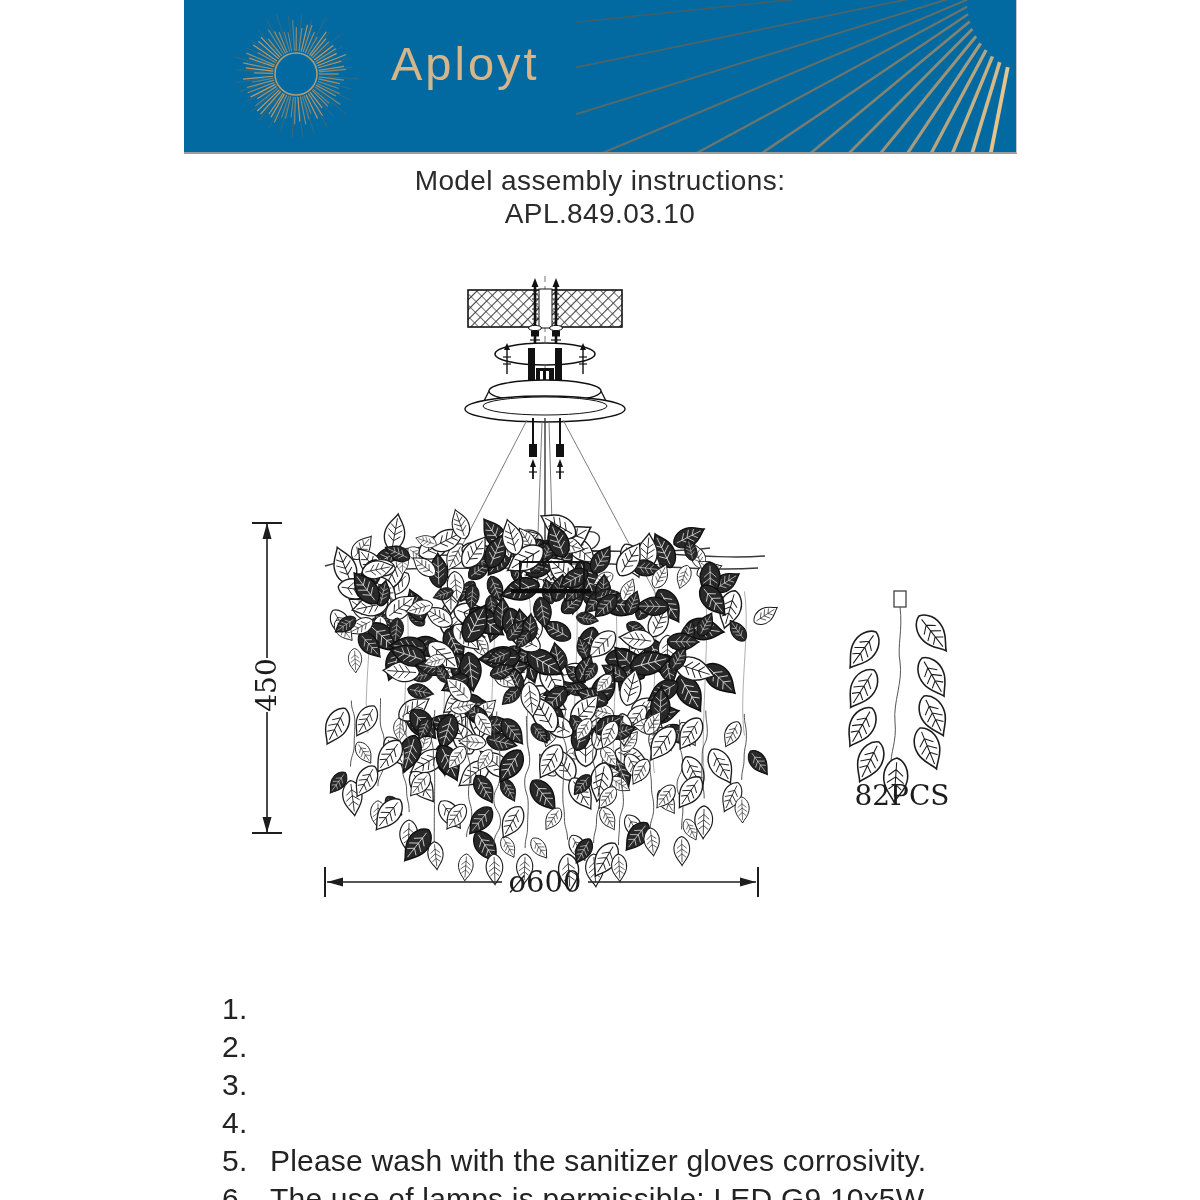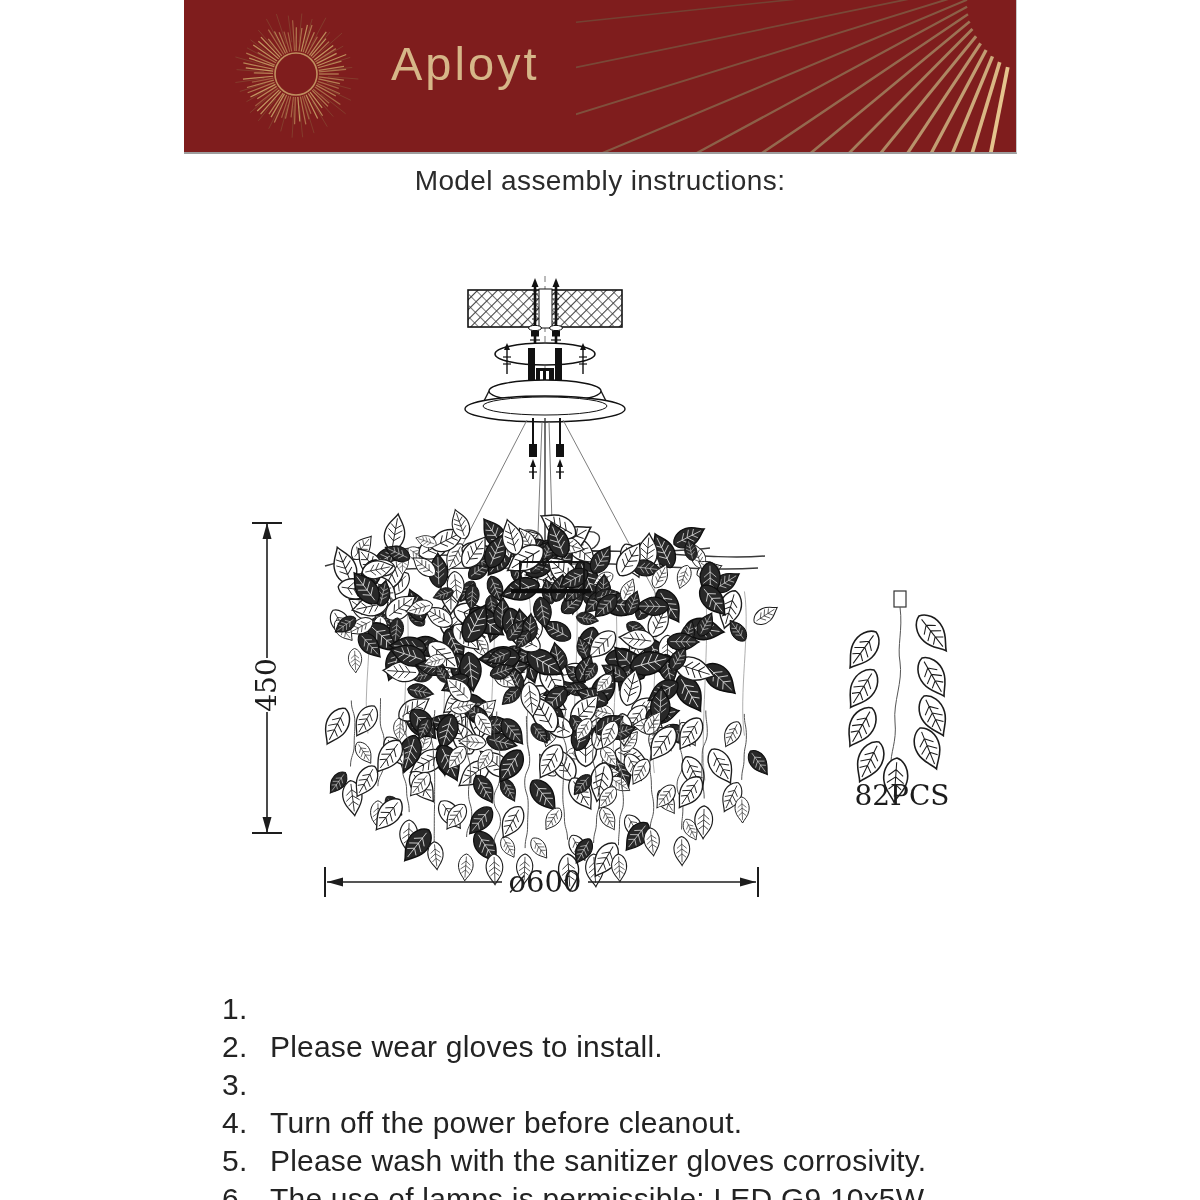--- a/index.html
+++ b/index.html
@@ -1,20 +1,20 @@
 <!DOCTYPE html>
 <html><head>
 <meta charset="utf-8">
 <style>
   html,body{margin:0;padding:0;background:#fff;}
   body{width:1200px;height:1200px;font-family:"Liberation Sans",sans-serif;}
   .page{position:relative;width:1200px;height:1200px;background:#fff;overflow:hidden;}
 
   
-  .banner{position:absolute;left:184px;top:0;width:832px;height:152px;background:#7f1d1d;
+  .banner{position:absolute;left:184px;top:0;width:832px;height:152px;background:#0369a1;
           border-bottom:2px solid #9d9d9d;border-right:1px solid #c8c8c8;overflow:hidden;}
   .banner svg{position:absolute;top:0;}
   #sunburst{left:0;}
   #fan{left:392px;}
   .brand{position:absolute;left:207px;top:36px;color:#d6b688;font-size:47px;
          letter-spacing:3px;font-weight:normal;}
 
   
   .title-block{position:absolute;left:0;top:164px;width:1200px;text-align:center;color:#2b2b2b;}
   .title-line{font-size:28px;line-height:33px;letter-spacing:0.4px;}
@@ -152,20 +152,21 @@
         <line x1="404.62189296204576" y1="43.29954173822816" x2="-48.05239431900958" y2="724.6291166390896" stroke="rgb(193,163,118)" stroke-width="3.1230769230769235" opacity="0.8769230769230769"></line>
         <line x1="410.0949171631993" y1="50.050545393008804" x2="27.475593492698522" y2="769.6528335730344" stroke="rgb(202,172,124)" stroke-width="3.2923076923076926" opacity="0.9076923076923077"></line>
         <line x1="416.46580688117587" y1="56.36005095788356" x2="107.03666128475328" y2="807.0914302510819" stroke="rgb(211,180,130)" stroke-width="3.4615384615384617" opacity="0.9384615384615385"></line>
         <line x1="423.6981064780531" y1="62.116074275418114" x2="189.87138274997545" y2="836.5875477788605" stroke="rgb(221,188,136)" stroke-width="3.630769230769231" opacity="0.9692307692307692"></line>
         <line x1="431.7419709853226" y1="67.209784602824" x2="275.189083902025" y2="857.8596398142723" stroke="rgb(230,196,142)" stroke-width="3.8000000000000003" opacity="1"></line>
       </svg>
   </header>
 
   <div class="title-block">
     <div class="title-line">Model assembly instructions:</div>
+    <div class="title-line">APL.849.03.10</div>
   </div>
 
   <svg id="diagram" viewBox="0 0 770 670" width="770" height="670">
     <defs>
       <pattern id="hxA" width="7" height="7" patternUnits="userSpaceOnUse" patternTransform="rotate(45)">
         <line x1="0" y1="0" x2="0" y2="7" stroke="#3a3a3a" stroke-width="2.1"></line>
       </pattern>
       <pattern id="hxB" width="8" height="8" patternUnits="userSpaceOnUse" patternTransform="rotate(-45)">
         <line x1="0" y1="0" x2="0" y2="8" stroke="#3a3a3a" stroke-width="1.6"></line>
       </pattern>
@@ -685,28 +686,26 @@
       <text x="672" y="545" text-anchor="middle" font-size="28">82PCS</text>
     </g>
   </svg>
 
   <ol class="instructions">
       <li>
         <span class="num">1.</span>
       </li>
       <li>
         <span class="num">2.</span>
-        <span>Please wear gloves to install.</span>
       </li>
       <li>
         <span class="num">3.</span>
       </li>
       <li>
         <span class="num">4.</span>
-        <span>Turn off the power before cleanout.</span>
       </li>
       <li>
         <span class="num">5.</span>
         <span>Please wash with the sanitizer gloves corrosivity.</span>
       </li>
       <li>
         <span class="num">6.</span>
         <span>The use of lamps is permissible: LED G9 10x5W.</span>
       </li>
     </ol>

